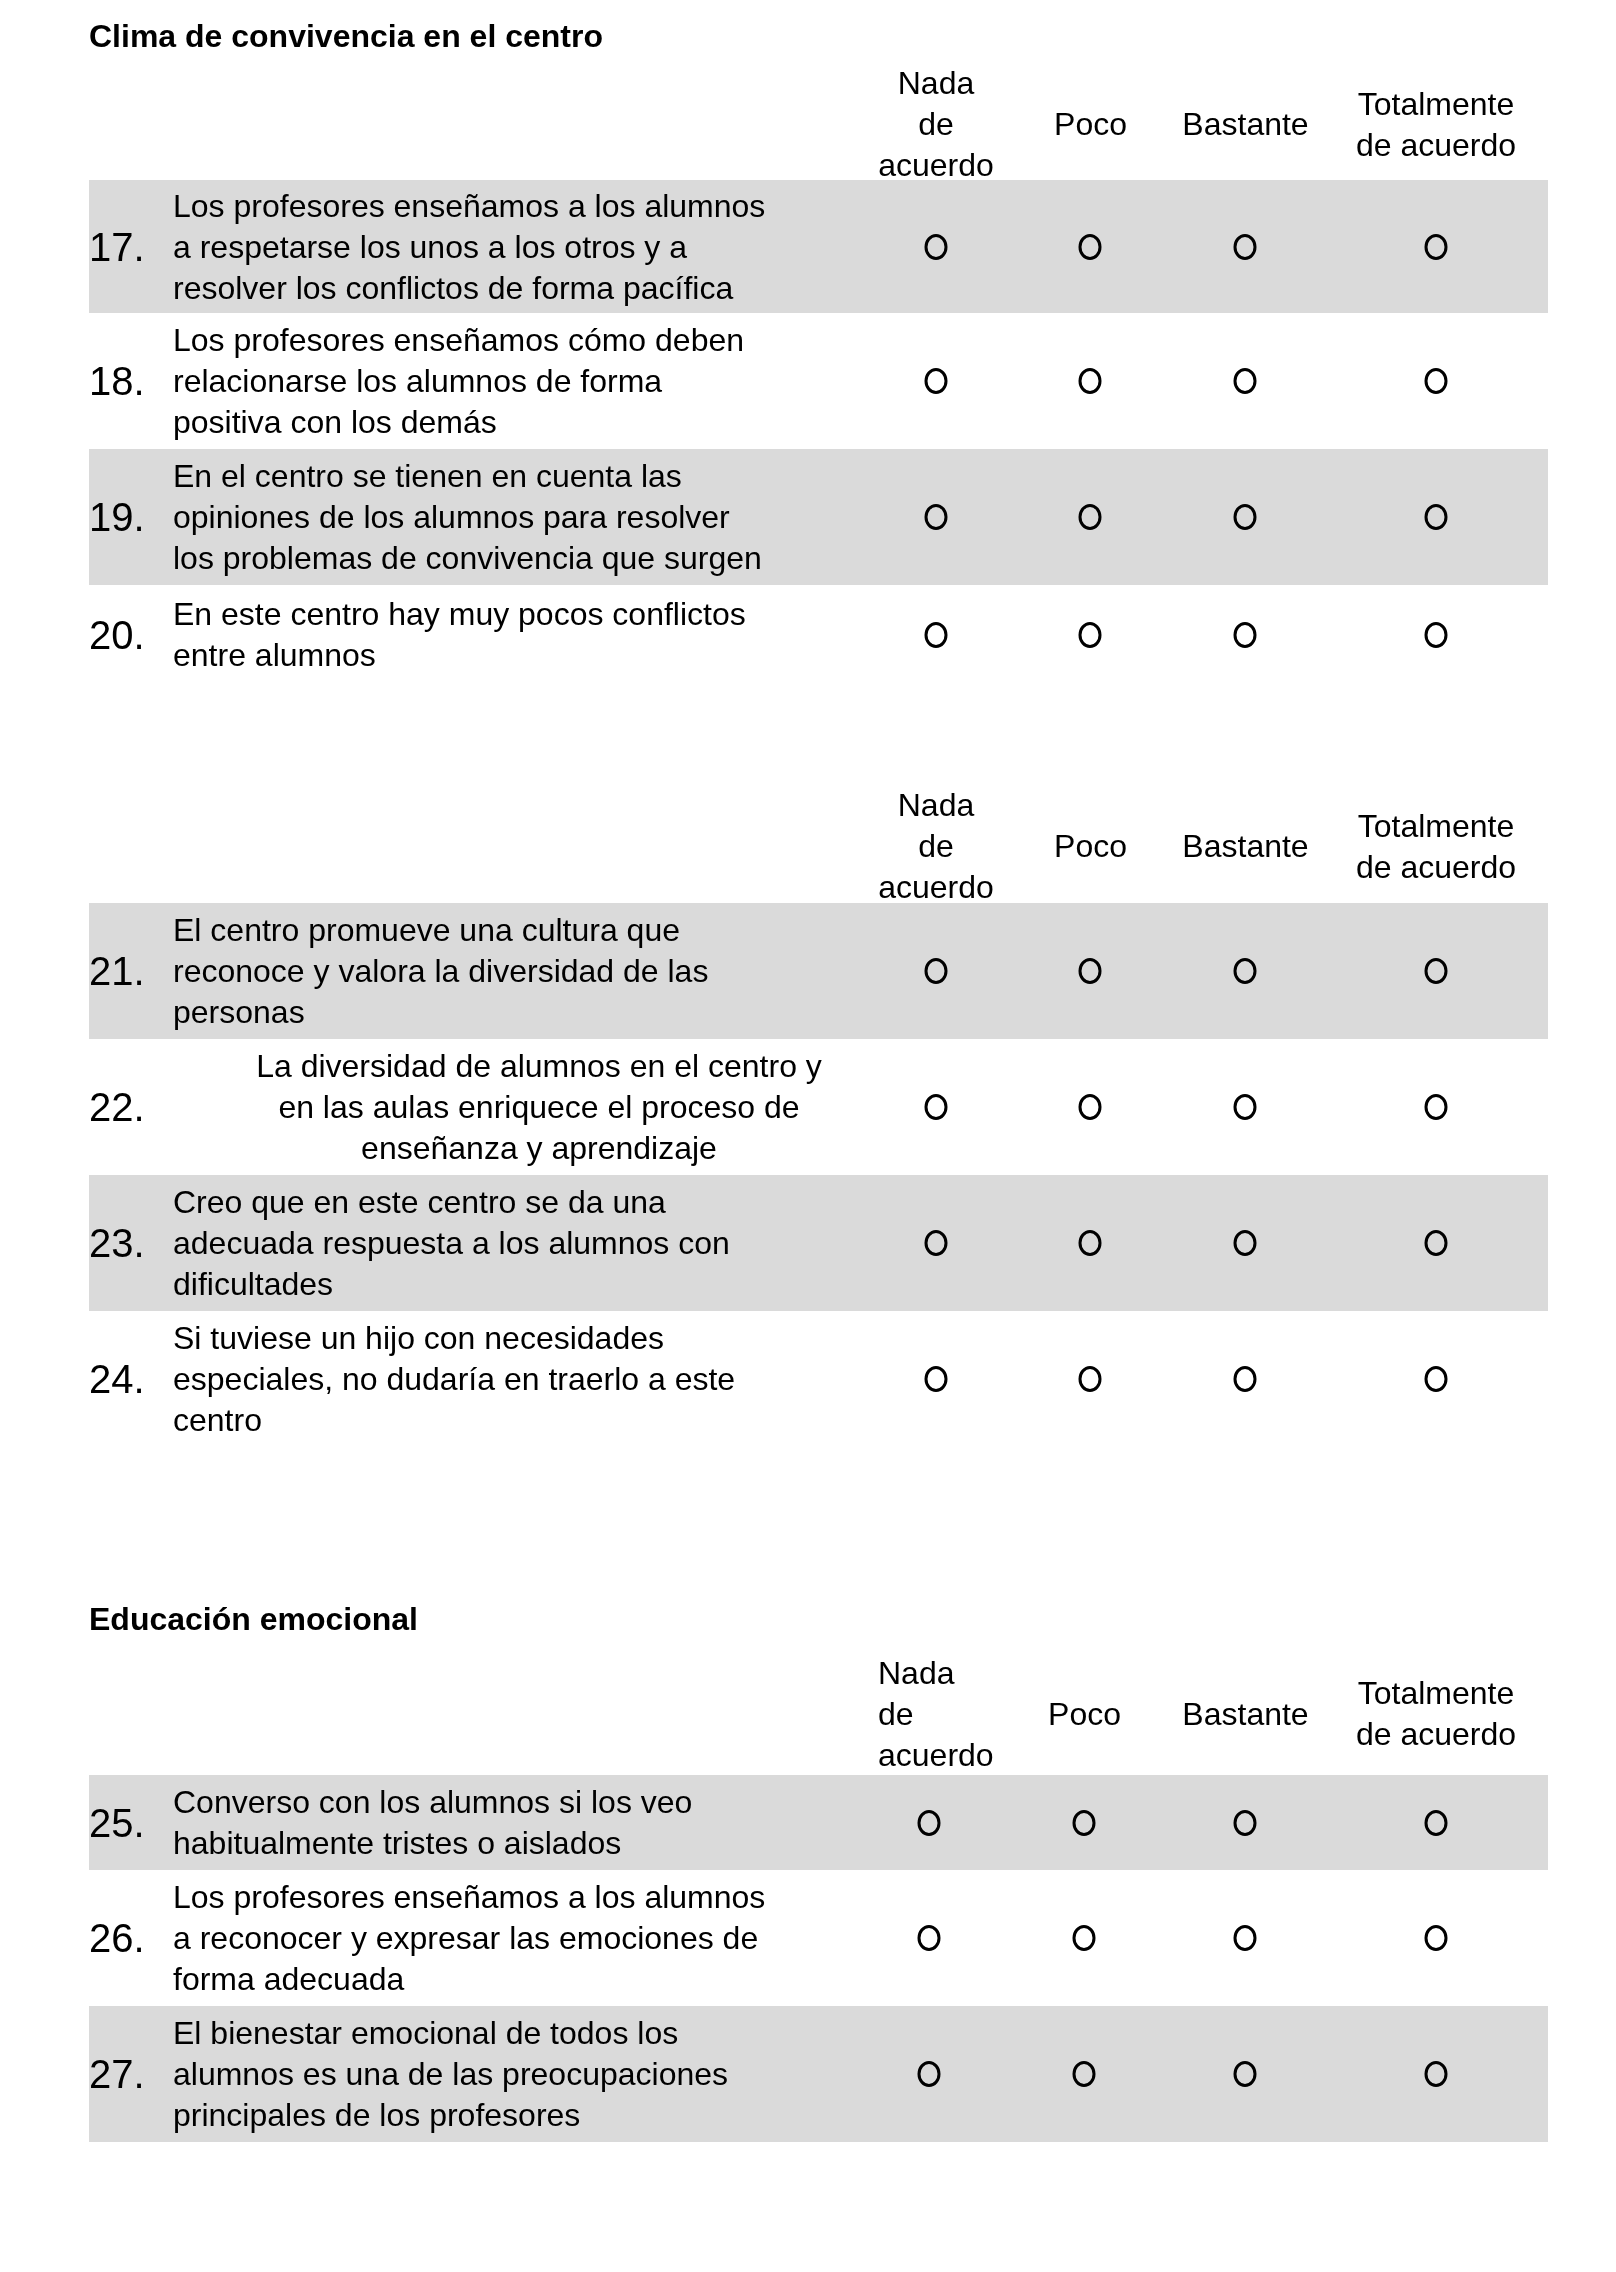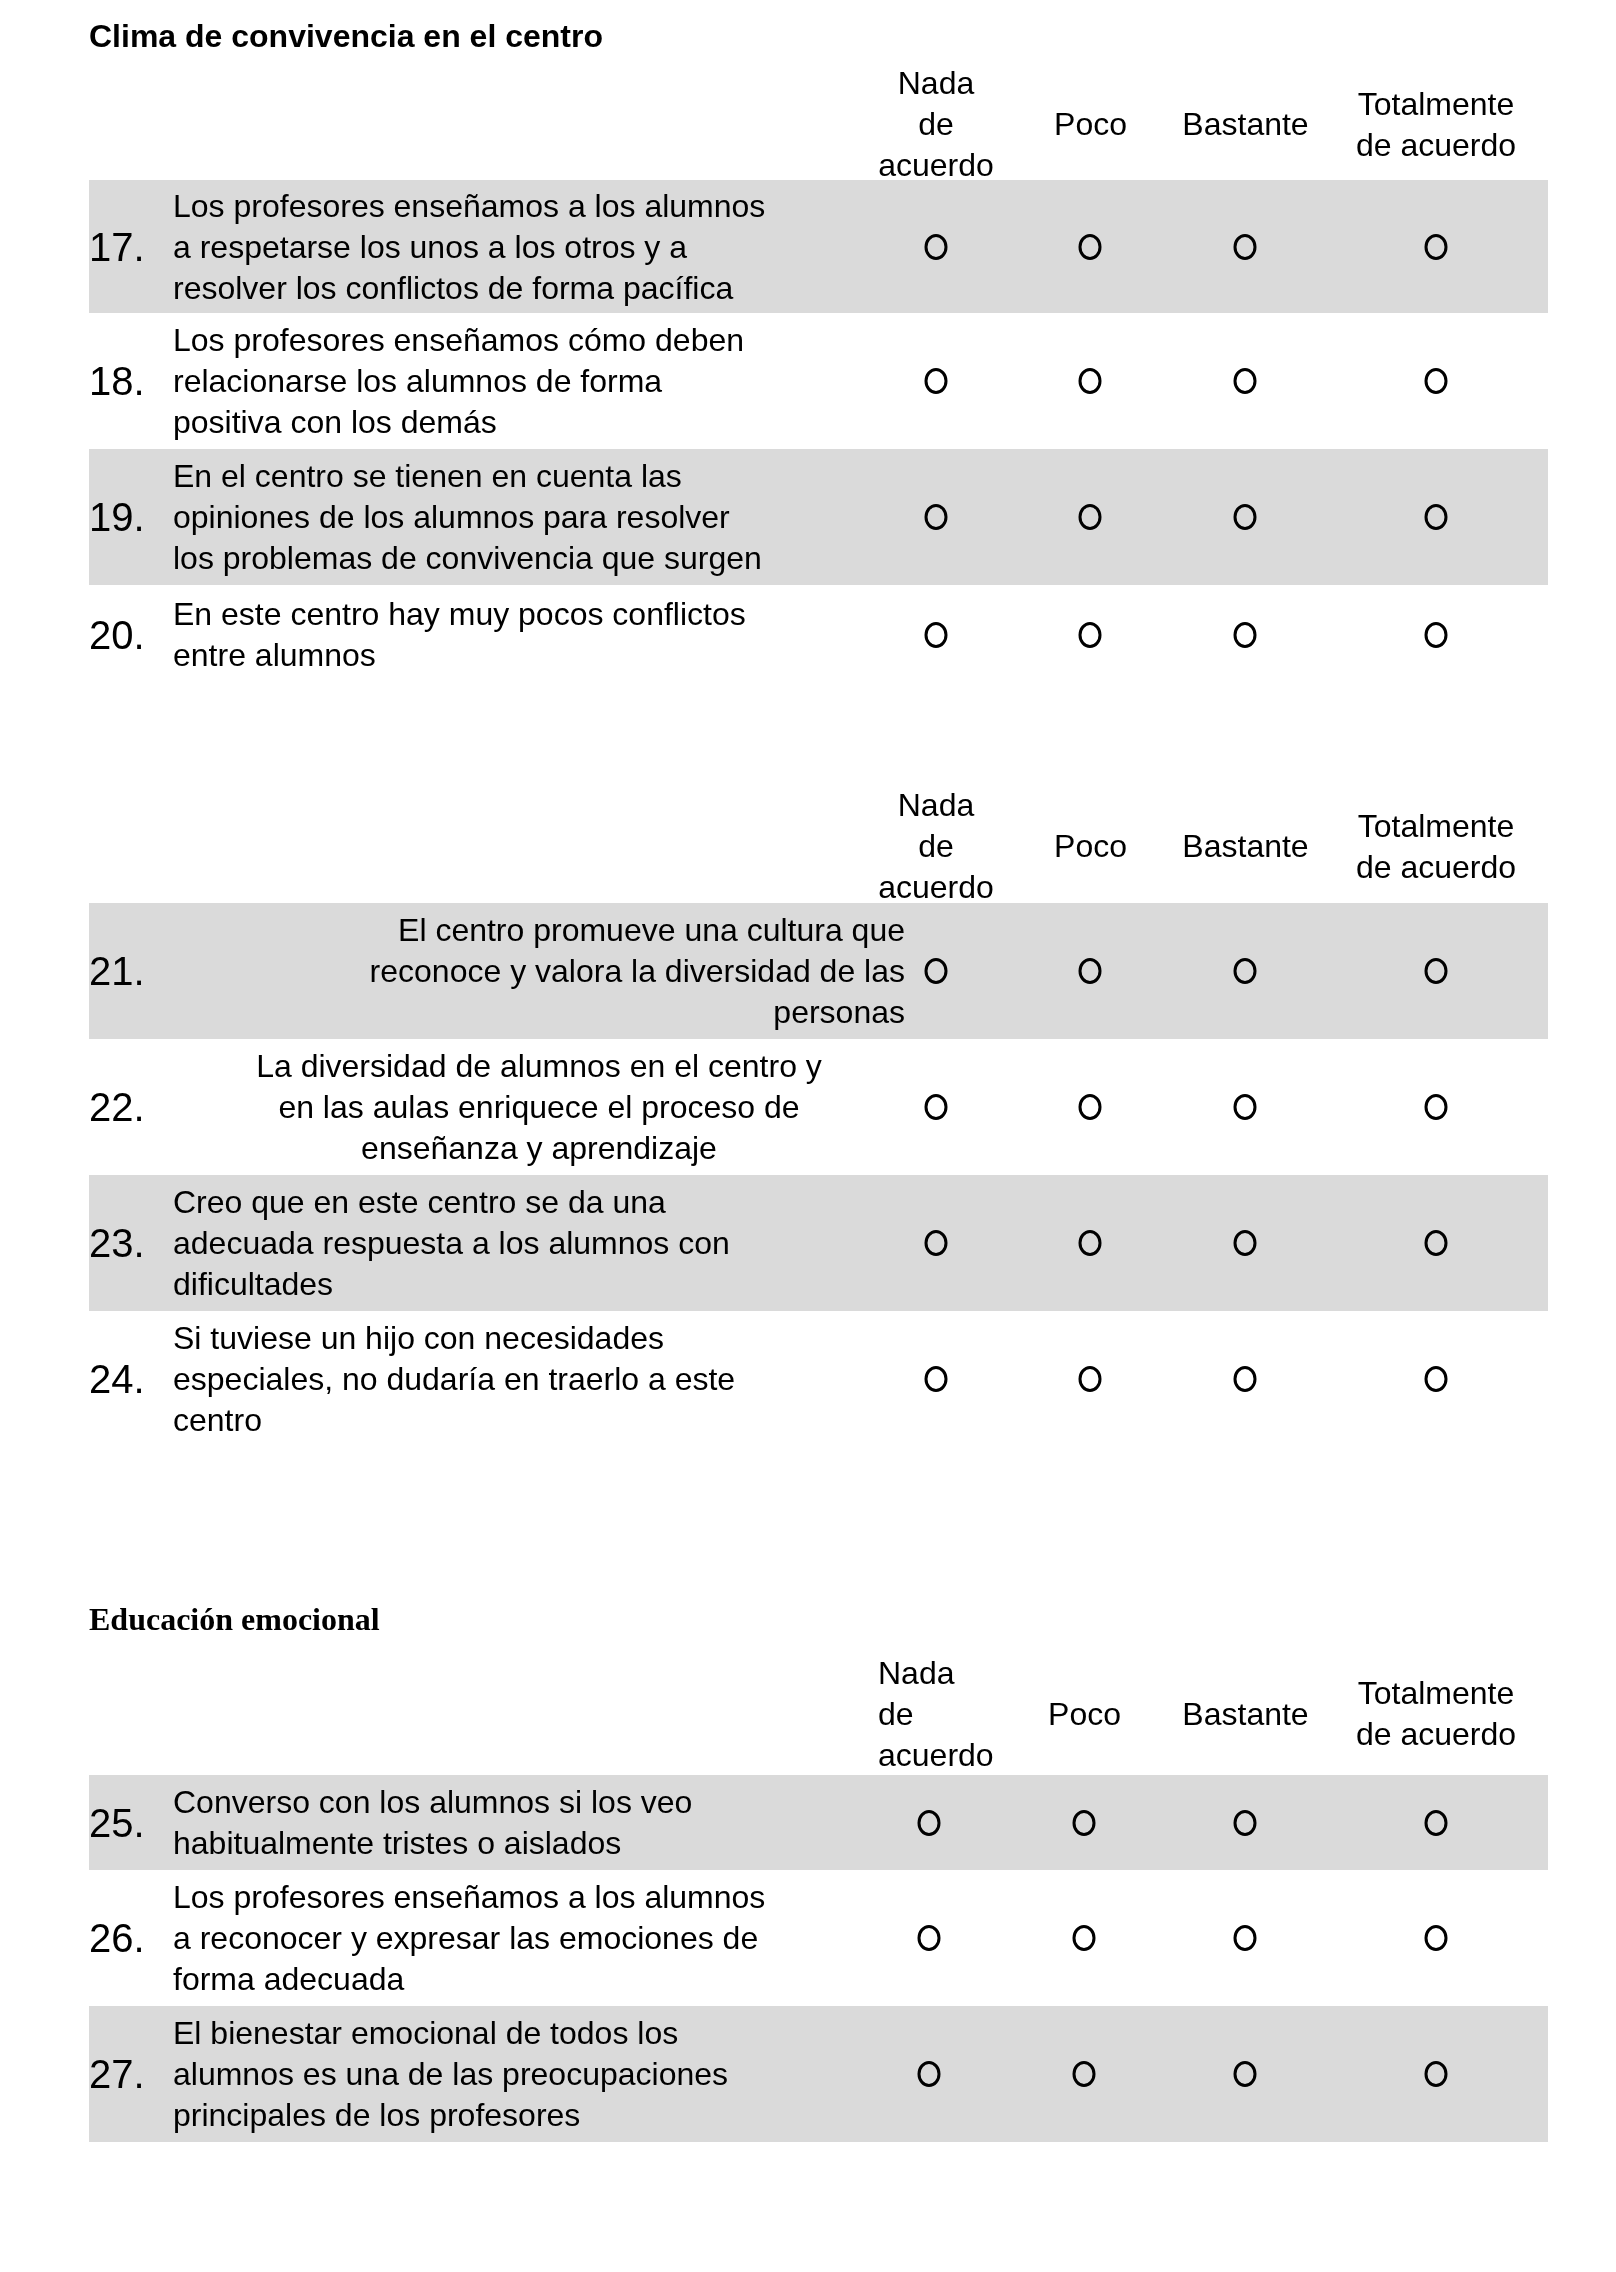--- a/index.html
+++ b/index.html
@@ -99,21 +99,21 @@
         <div class="col-head" style="height: 113px; width: 122px; left: 786px;">Nada
 de
 acuerdo</div>
         <div class="col-head" style="height: 113px; width: 99px; left: 952px;">Poco</div>
         <div class="col-head" style="height: 113px; width: 153px; left: 1080px;">Bastante</div>
         <div class="col-head" style="height: 113px; width: 198px; left: 1248px;">Totalmente
 de acuerdo</div>
       </div>
       <div class="row shaded" style="height: 136px;">
         <span class="num">21.</span>
-        <span class="text" style="white-space: pre; text-align: right;">El centro promueve una cultura que
+        <span class="text" style="white-space: pre;">El centro promueve una cultura que
 reconoce y valora la diversidad de las
 personas</span>
         <span class="radio" role="radio" style="left: 847px;"></span>
         <span class="radio" role="radio" style="left: 1001px;"></span>
         <span class="radio" role="radio" style="left: 1156px;"></span>
         <span class="radio" role="radio" style="left: 1347px;"></span>
       </div>
       <div class="row" style="height: 136px;">
         <span class="num">22.</span>
         <span class="text" style="white-space: pre; text-align: center;">La diversidad de alumnos en el centro y
@@ -139,21 +139,21 @@
         <span class="text" style="white-space: pre;">Si tuviese un hijo con necesidades
 especiales, no dudaría en traerlo a este
 centro</span>
         <span class="radio" role="radio" style="left: 847px;"></span>
         <span class="radio" role="radio" style="left: 1001px;"></span>
         <span class="radio" role="radio" style="left: 1156px;"></span>
         <span class="radio" role="radio" style="left: 1347px;"></span>
       </div>
     </div>
     <div class="section" style="top: 1600px;">
-      <h2 class="section-title" style="height: 53px; line-height: 38px; font-family: Liberation Serif, serif;">Educación emocional</h2>
+      <h2 class="section-title" style="height: 53px; line-height: 38px;">Educación emocional</h2>
       <div class="header-row" style="height: 122px;">
         <div class="col-head" style="height: 122px; width: 122px; left: 789px; text-align: left; justify-content: flex-start;">Nada
 de
 acuerdo</div>
         <div class="col-head" style="height: 122px; width: 99px; left: 946px;">Poco</div>
         <div class="col-head" style="height: 122px; width: 153px; left: 1080px;">Bastante</div>
         <div class="col-head" style="height: 122px; width: 198px; left: 1248px;">Totalmente
 de acuerdo</div>
       </div>
       <div class="row shaded" style="height: 95px;">

